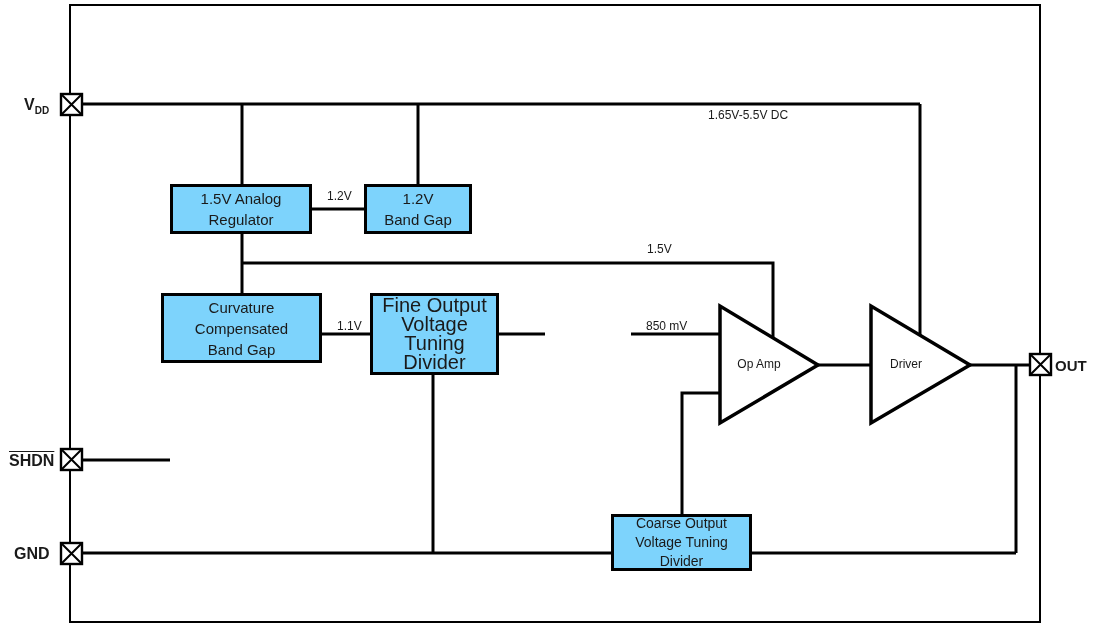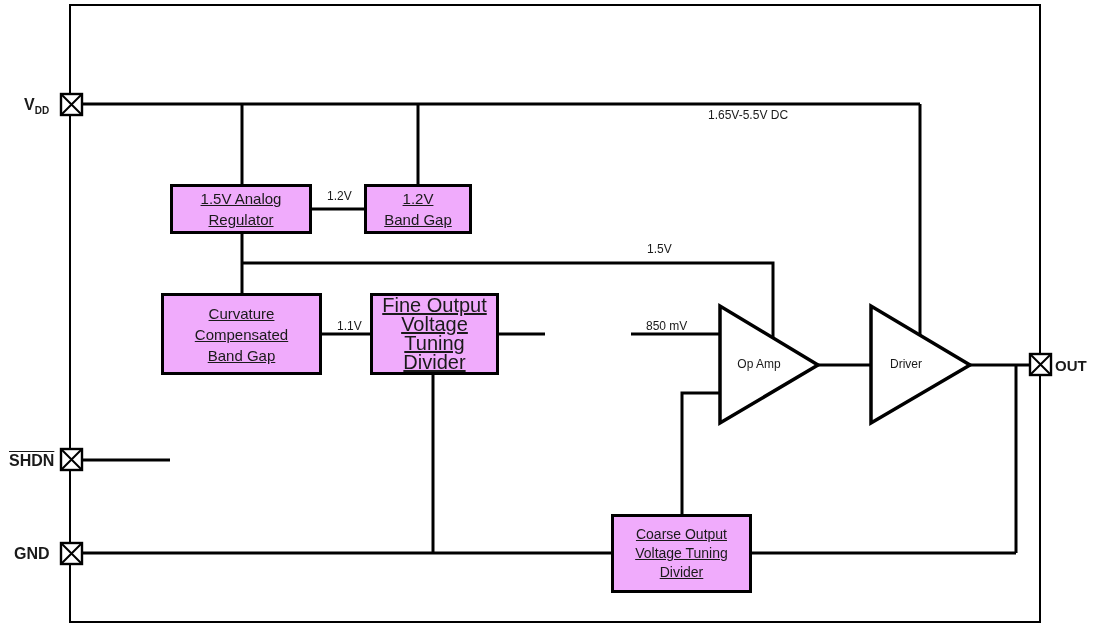--- a/index.html
+++ b/index.html
@@ -14,28 +14,27 @@
   }
   #wires-svg {
     position: absolute;
     left: 0; top: 0;
     width: 1100px; height: 629px;
   }
   .block {
     position: absolute;
     box-sizing: border-box;
     border: 3px solid #000000;
-    background: #f0abfc;
+    background: #7dd3fc;
     display: flex;
     align-items: center;
     justify-content: center;
     text-align: center;
     white-space: pre-line;
     color: #1a1a1a;
-    text-decoration: underline;
   }
   .block.left-align { justify-content: flex-start; text-align: left; padding-left: 20px; }
   .lbl {
     position: absolute;
     white-space: nowrap;
     color: #1a1a1a;
   }
   .wire-lbl { font-size: 12px; }
   .pin-lbl  { font-size: 16px; font-weight: bold; }
   .amp-lbl  { font-size: 12px; text-align: center; }
@@ -95,32 +94,32 @@
       </g>
     </g>
   </svg>
 
   <div class="block" style="left:170px; top:184px; width:142px; height:50px; font-size:15px; line-height:21px;">1.5V Analog
 Regulator</div>
 
   <div class="block" style="left:364px; top:184px; width:108px; height:50px; font-size:15px; line-height:21px;">1.2V
 Band Gap</div>
 
-  <div class="block" style="left:161px; top:293px; width:161px; height:82px; font-size:15px; line-height:21px;">Curvature
+  <div class="block" style="left:161px; top:293px; width:161px; height:70px; font-size:15px; line-height:21px;">Curvature
 Compensated
 Band Gap</div>
 
   <div class="block" style="left:370px; top:293px; width:129px; height:82px; font-size:20px; line-height:19px;">Fine Output
 Voltage
 Tuning
 Divider</div>
 
 
 
-  <div class="block" style="left:611px; top:514px; width:141px; height:79px; font-size:14px; line-height:19px;">Coarse Output
+  <div class="block" style="left:611px; top:514px; width:141px; height:57px; font-size:14px; line-height:19px;">Coarse Output
 Voltage Tuning
 Divider</div>
 
   <div class="lbl amp-lbl" style="left:724px; top:357px; width:70px;">Op Amp</div>
 
   <div class="lbl amp-lbl" style="left:874px; top:357px; width:64px;">Driver</div>
 
   <div class="lbl wire-lbl" style="left:708px; top:108px;">1.65V-5.5V DC</div>
 
   <div class="lbl wire-lbl" style="left:327px; top:189px;">1.2V</div>

